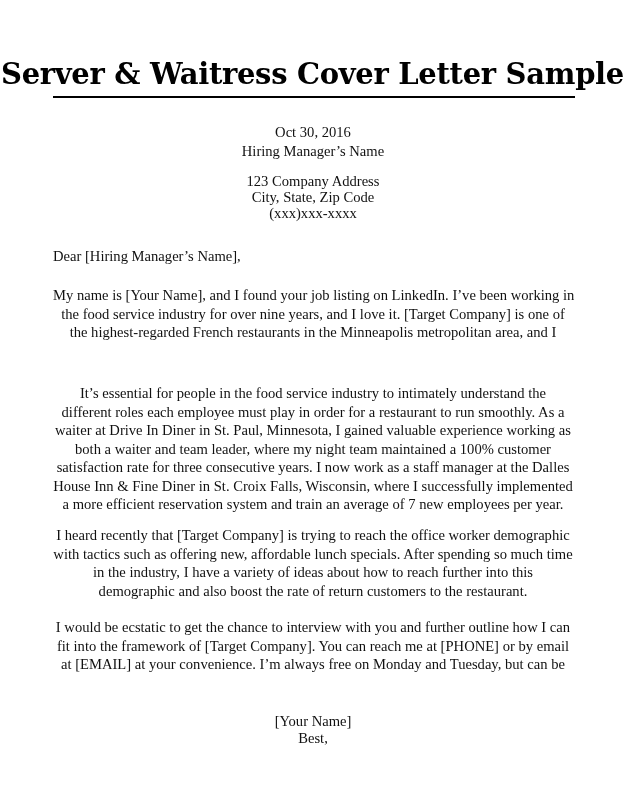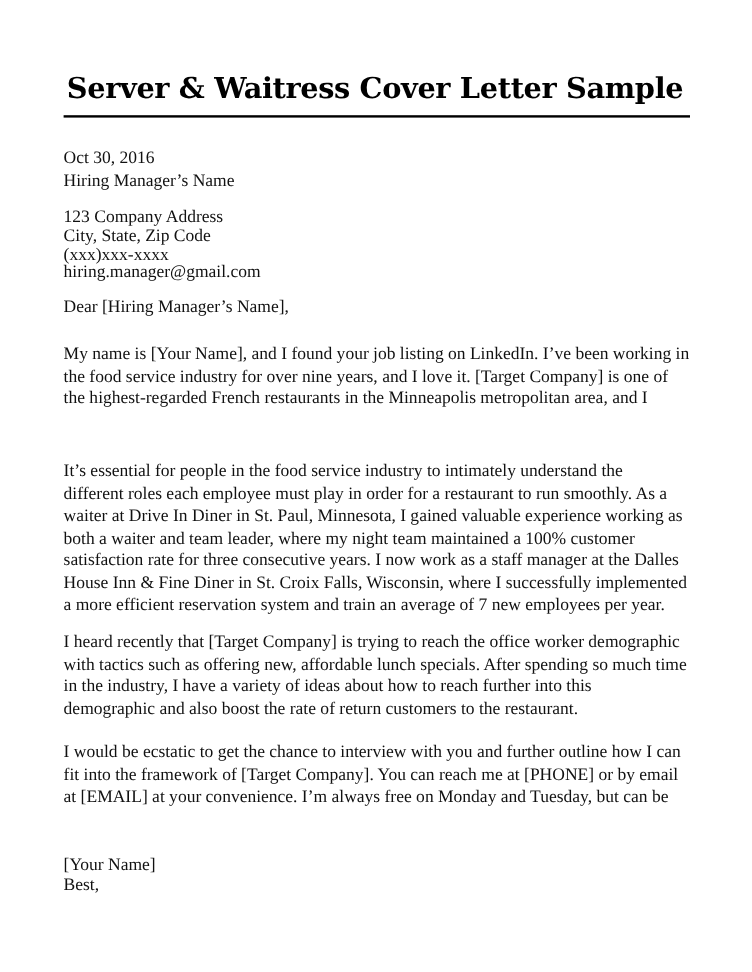--- a/index.html
+++ b/index.html
@@ -16,21 +16,21 @@
       font-family: "Liberation Serif", "DejaVu Serif", serif;
     }
     .title {
       position: absolute;
       left: 0;
       top: 56px;
       width: 625px;
       text-align: center;
       font-family: "DejaVu Serif", "Liberation Serif", serif;
       font-weight: bold;
-      font-size: 24px;
+      font-size: 29px;
       letter-spacing: -0.3px;
       color: #000000;
       margin: 0;
       line-height: 36px;
     }
     .rule {
       position: absolute;
       left: 53px;
       top: 96px;
       width: 522px;
@@ -42,20 +42,21 @@
       left: 53px;
       width: 520px;
       font-size: 14.6px;
       line-height: 17px;
       margin: 0;
       white-space: nowrap;
     }
     .line {
       display: block;
       height: 17px;
+      text-align: center;
     }
     .para .line {
       height: 18.5px;
       line-height: 18.5px;
     }
   </style>
 </head>
 <body>
 
 <h1 class="title">Server &amp; Waitress Cover Letter Sample</h1>
@@ -63,21 +64,20 @@
 
 <div class="body-text" style="top:124px;">
   <span class="line" style="height:19px;">Oct 30, 2016</span>
   <span class="line">Hiring Manager’s Name</span>
 </div>
 
 <div class="body-text" style="top:173px;">
   <span class="line" style="height:16px;">123 Company Address</span>
   <span class="line" style="height:16px;">City, State, Zip Code</span>
   <span class="line" style="height:14px;">(xxx)xxx-xxxx</span>
-  <span class="line" style="height:16px;">hiring.manager@gmail.com</span>
 </div>
 
 <div class="body-text" style="top:248px;">Dear [Hiring Manager’s Name],</div>
 
 <div class="body-text para" style="top:286px;">
   <span class="line">My name is [Your Name], and I found your job listing on LinkedIn. I’ve been working in</span>
   <span class="line">the food service industry for over nine years, and I love it. [Target Company]  is one of</span>
   <span class="line">the highest-regarded French restaurants in the Minneapolis metropolitan area, and I</span>
 </div>
 

